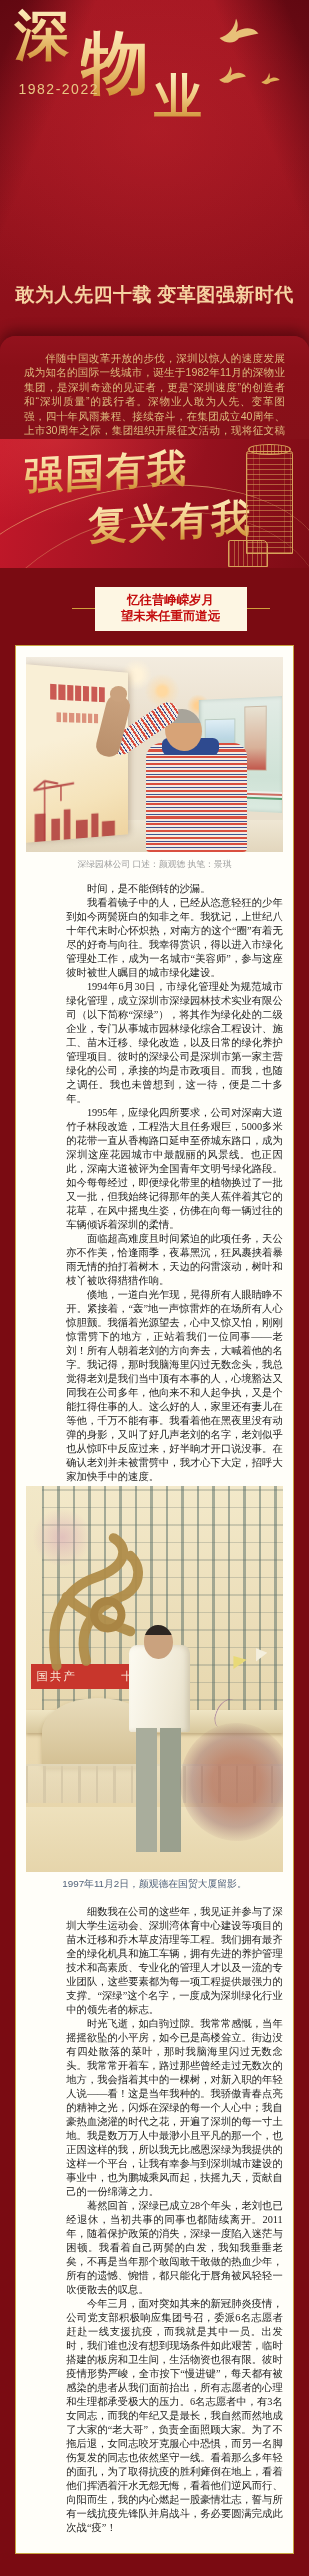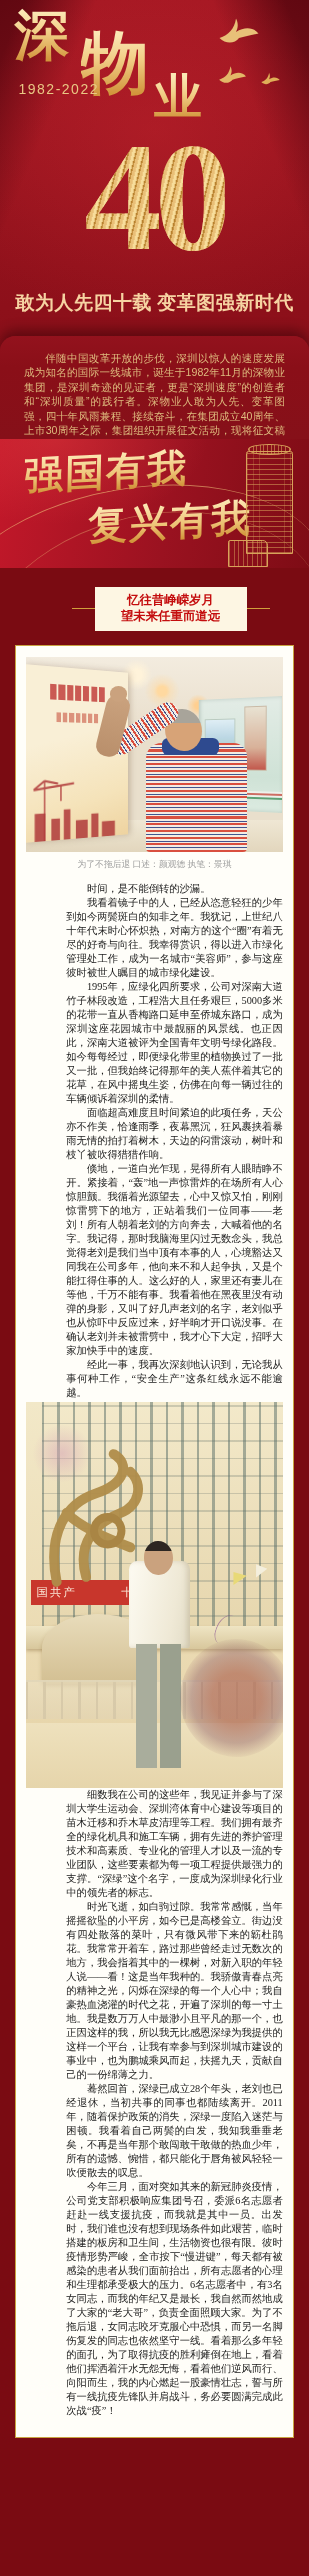--- a/index.html
+++ b/index.html
@@ -27,21 +27,21 @@
   .dove svg { display:block; }
   .big40 { position:absolute; left:50%; top:120px; transform:translateX(-50%);
     font-family:"Liberation Serif", serif; font-weight:bold; font-size:155px; line-height:1; letter-spacing:-7.2px;
     background:
       repeating-linear-gradient(104deg, #f7dd9b 0 3.1px, #b8812e 3.1px 4.6px, rgba(0,0,0,0) 4.6px 7.7px),
       linear-gradient(#e9bf77,#e9bf77);
     -webkit-background-clip:text; background-clip:text; color:transparent; }
   .stage { position:absolute; left:0; right:0; top:336px; bottom:0;
     background:linear-gradient(#93121d, #8a0f18 30%, #861019); border-radius:15.5px 15.5px 0 0;
     box-shadow:0 -5.2px 11.3px rgba(40,0,4,.45); }
-  .slogan { position:absolute; left:0; right:0; top:290px; text-align:center;
+  .slogan { position:absolute; left:0; right:0; top:282px; text-align:center;
     font-family:"Liberation Serif", serif; font-weight:bold; font-size:19px; letter-spacing:0.5px; color:#f6d3a2; }
   .intro { position:absolute; left:24px; width:261px; top:351px; font-size:10.6px; line-height:14.4px;
     text-align:justify; text-indent:2em; color:#debb7e; }
 
   
   .banner { position:relative; height:129px; overflow:hidden;
     background:
       radial-gradient(90% 120% at 18% 0%, rgba(235,70,70,.35), rgba(0,0,0,0) 55%),
       linear-gradient(100deg, #c3182a, #9a1220 55%, #7e0c15); }
   .arc { position:absolute; border-radius:50%; }
@@ -179,21 +179,20 @@
     <svg width="31" height="27" viewBox="0 0 30 26">
         <path d="M3 17 C9 15 13 11 14 4 C16 8 15 11 14 13 C20 9 26 10 29 14 C24 15 20 16 16 17 C13 21 7 21 3 17 Z" fill="#e3b768"></path>
       </svg>
   </div>
   <div class="dove" style="left:259px; top:70px;">
     <svg width="21.6" height="18.5" viewBox="0 0 30 26">
         <path d="M3 17 C9 15 13 11 14 4 C16 8 15 11 14 13 C20 9 26 10 29 14 C24 15 20 16 16 17 C13 21 7 21 3 17 Z" fill="#dfae58"></path>
       </svg>
   </div>
 
-  <div class="big40">40</div>
   <div class="stage"></div>
   <div class="slogan">敢为人先四十载  变革图强新时代</div>
   <p class="intro">伴随中国改革开放的步伐，深圳以惊人的速度发展成为知名的国际一线城市，诞生于1982年11月的深物业集团，是深圳奇迹的见证者，更是“深圳速度”的创造者和“深圳质量”的践行者。深物业人敢为人先、变革图强，四十年风雨兼程、接续奋斗，在集团成立40周年、上市30周年之际，集团组织开展征文活动，现将征文稿件择优发布，与读者分享。</p>
 </div>
 
 <div class="banner">
   <div class="arc arc1"></div>
   <div class="arc arc2"></div>
   <div class="banner-line banner-l1">强国有我</div>
   <div class="banner-line banner-l2">复兴有我</div>
@@ -247,29 +246,29 @@
     <div class="p1-man">
       <div class="p1-torso"></div>
       <div class="p1-collar"></div>
       <div class="p1-head"></div>
       <div class="p1-arm"></div>
       <div class="p1-forearm"></div>
       <div class="p1-hand"></div>
     </div>
   </div>
 
-  <div class="caption1">为了不拖后退 口述：颜观德 执笔：景琪</div>
+  <div class="caption1">深绿园林公司 口述：颜观德 执笔：景琪</div>
 
   <div class="body-text">
     <p>时间，是不能倒转的沙漏。</p>
     <p>我看着镜子中的人，已经从恣意轻狂的少年到如今两鬓斑白的知非之年。我犹记，上世纪八十年代末时心怀炽热，对南方的这个“圈”有着无尽的好奇与向往。我幸得赏识，得以进入市绿化管理处工作，成为一名城市“美容师”，参与这座彼时被世人瞩目的城市绿化建设。</p>
+    <p>1994年6月30日，市绿化管理处为规范城市绿化管理，成立深圳市深绿园林技术实业有限公司（以下简称“深绿”），将其作为绿化处的二级企业，专门从事城市园林绿化综合工程设计、施工、苗木迁移、绿化改造，以及日常的绿化养护管理项目。彼时的深绿公司是深圳市第一家主营绿化的公司，承接的均是市政项目。而我，也随之调任。我也未曾想到，这一待，便是二十多年。</p>
     <p>1995年，应绿化四所要求，公司对深南大道竹子林段改造，工程浩大且任务艰巨，5000多米的花带一直从香梅路口延申至侨城东路口，成为深圳这座花园城市中最靓丽的风景线。也正因此，深南大道被评为全国青年文明号绿化路段。如今每每经过，即便绿化带里的植物换过了一批又一批，但我始终记得那年的美人蕉伴着其它的花草，在风中摇曳生姿，仿佛在向每一辆过往的车辆倾诉着深圳的柔情。</p>
     <p>面临超高难度且时间紧迫的此项任务，天公亦不作美，恰逢雨季，夜幕黑沉，狂风裹挟着暴雨无情的拍打着树木，天边的闷雷滚动，树叶和枝丫被吹得猎猎作响。</p>
     <p>倏地，一道白光乍现，晃得所有人眼睛睁不开。紧接着，“轰”地一声惊雷炸的在场所有人心惊胆颤。我循着光源望去，心中又惊又怕，刚刚惊雷劈下的地方，正站着我们一位同事——老刘！所有人朝着老刘的方向奔去，大喊着他的名字。我记得，那时我脑海里闪过无数念头，我总觉得老刘是我们当中顶有本事的人，心境豁达又同我在公司多年，他向来不和人起争执，又是个能扛得住事的人。这么好的人，家里还有妻儿在等他，千万不能有事。我看着他在黑夜里没有动弹的身影，又叫了好几声老刘的名字，老刘似乎也从惊吓中反应过来，好半晌才开口说没事。在确认老刘并未被雷劈中，我才心下大定，招呼大家加快手中的速度。</p>
-    <p>经此一事，我再次深刻地认识到，无论我从事何种工作，“安全生产”这条红线永远不能逾越。</p>
   </div>
 
   <div class="photo2">
     <div class="p2-facade"></div>
     <div class="p2-banner">
       <span>国共产</span>
       <span>十三次代</span>
     </div>
     <div class="p2-ledge"></div>
     <svg class="p2-sculpture" viewBox="0 0 120 150">
@@ -288,23 +287,24 @@
     <div class="p2-man">
       <div class="p2-shirt"></div>
       <div class="p2-head"></div>
       <div class="p2-pants"></div>
     </div>
     <div class="p2-blotch1"></div>
     <div class="p2-blotch2"></div>
     <div class="p2-scratch"></div>
   </div>
 
+  <div class="caption2">1997年11月2日，颜观德在国贸大厦留影。</div>
 
   <div class="body-text">
     <p>细数我在公司的这些年，我见证并参与了深圳大学生运动会、深圳湾体育中心建设等项目的苗木迁移和乔木草皮清理等工程。我们拥有最齐全的绿化机具和施工车辆，拥有先进的养护管理技术和高素质、专业化的管理人才以及一流的专业团队，这些要素都为每一项工程提供最强力的支撑。“深绿”这个名字，一度成为深圳绿化行业中的领先者的标志。</p>
-    <p>时光飞逝，如白驹过隙。我常常感慨，当年摇摇欲坠的小平房，如今已是高楼耸立。街边没有四处散落的菜叶，只有微风带下来的簕杜鹃花。我常常开着车，路过那些曾经走过无数次的地方，我会指着其中的一棵树，对新入职的年轻人说——看！这是当年我种的。我骄傲青春点亮的精神之光，闪烁在深绿的每一个人心中；我自豪热血浇灌的时代之花，开遍了深圳的每一寸土地。我是数万万人中最渺小且平凡的那一个，也正因这样的我，所以我无比感恩深绿为我提供的这样一个平台，让我有幸参与到深圳城市建设的事业中，也为鹏城乘风而起，扶摇九天，贡献自己的一份绵薄之力。</p>
+    <p>时光飞逝，如白驹过隙。我常常感慨，当年摇摇欲坠的小平房，如今已是高楼耸立。街边没有四处散落的菜叶，那时我脑海里闪过无数念头。我常常开着车，路过那些曾经走过无数次的地方，我会指着其中的一棵树，对新入职的年轻人说——看！这是当年我种的。我骄傲青春点亮的精神之光，闪烁在深绿的每一个人心中；我自豪热血浇灌的时代之花，开遍了深圳的每一寸土地。我是数万万人中最渺小且平凡的那一个，也正因这样的我，所以我无比感恩深绿为我提供的这样一个平台，让我有幸参与到深圳城市建设的事业中，也为鹏城乘风而起，扶摇九天，贡献自己的一份绵薄之力。</p>
     <p>蓦然回首，深绿已成立28个年头，老刘也已经退休，当初共事的同事也都陆续离开。2011年，随着保护政策的消失，深绿一度陷入迷茫与困顿。我看着自己两鬓的白发，我知我垂垂老矣，不再是当年那个敢闯敢干敢做的热血少年，所有的遗憾、惋惜，都只能化于唇角被风轻轻一吹便散去的叹息。</p>
     <p>今年三月，面对突如其来的新冠肺炎疫情，公司党支部积极响应集团号召，委派6名志愿者赶赴一线支援抗疫，而我就是其中一员。出发时，我们谁也没有想到现场条件如此艰苦，临时搭建的板房和卫生间，生活物资也很有限。彼时疫情形势严峻，全市按下“慢进键”，每天都有被感染的患者从我们面前抬出，所有志愿者的心理和生理都承受极大的压力。6名志愿者中，有3名女同志，而我的年纪又是最长，我自然而然地成了大家的“老大哥”，负责全面照顾大家。为了不拖后退，女同志咬牙克服心中恐惧，而另一名脚伤复发的同志也依然坚守一线。看着那么多年轻的面孔，为了取得抗疫的胜利瘫倒在地上，看着他们挥洒着汗水无怨无悔，看着他们逆风而行、向阳而生，我的内心燃起一股豪情壮志，誓与所有一线抗疫先锋队并肩战斗，务必要圆满完成此次战“疫”！</p>
 
   </div>
 
 </div>
 
 
 </body></html>

